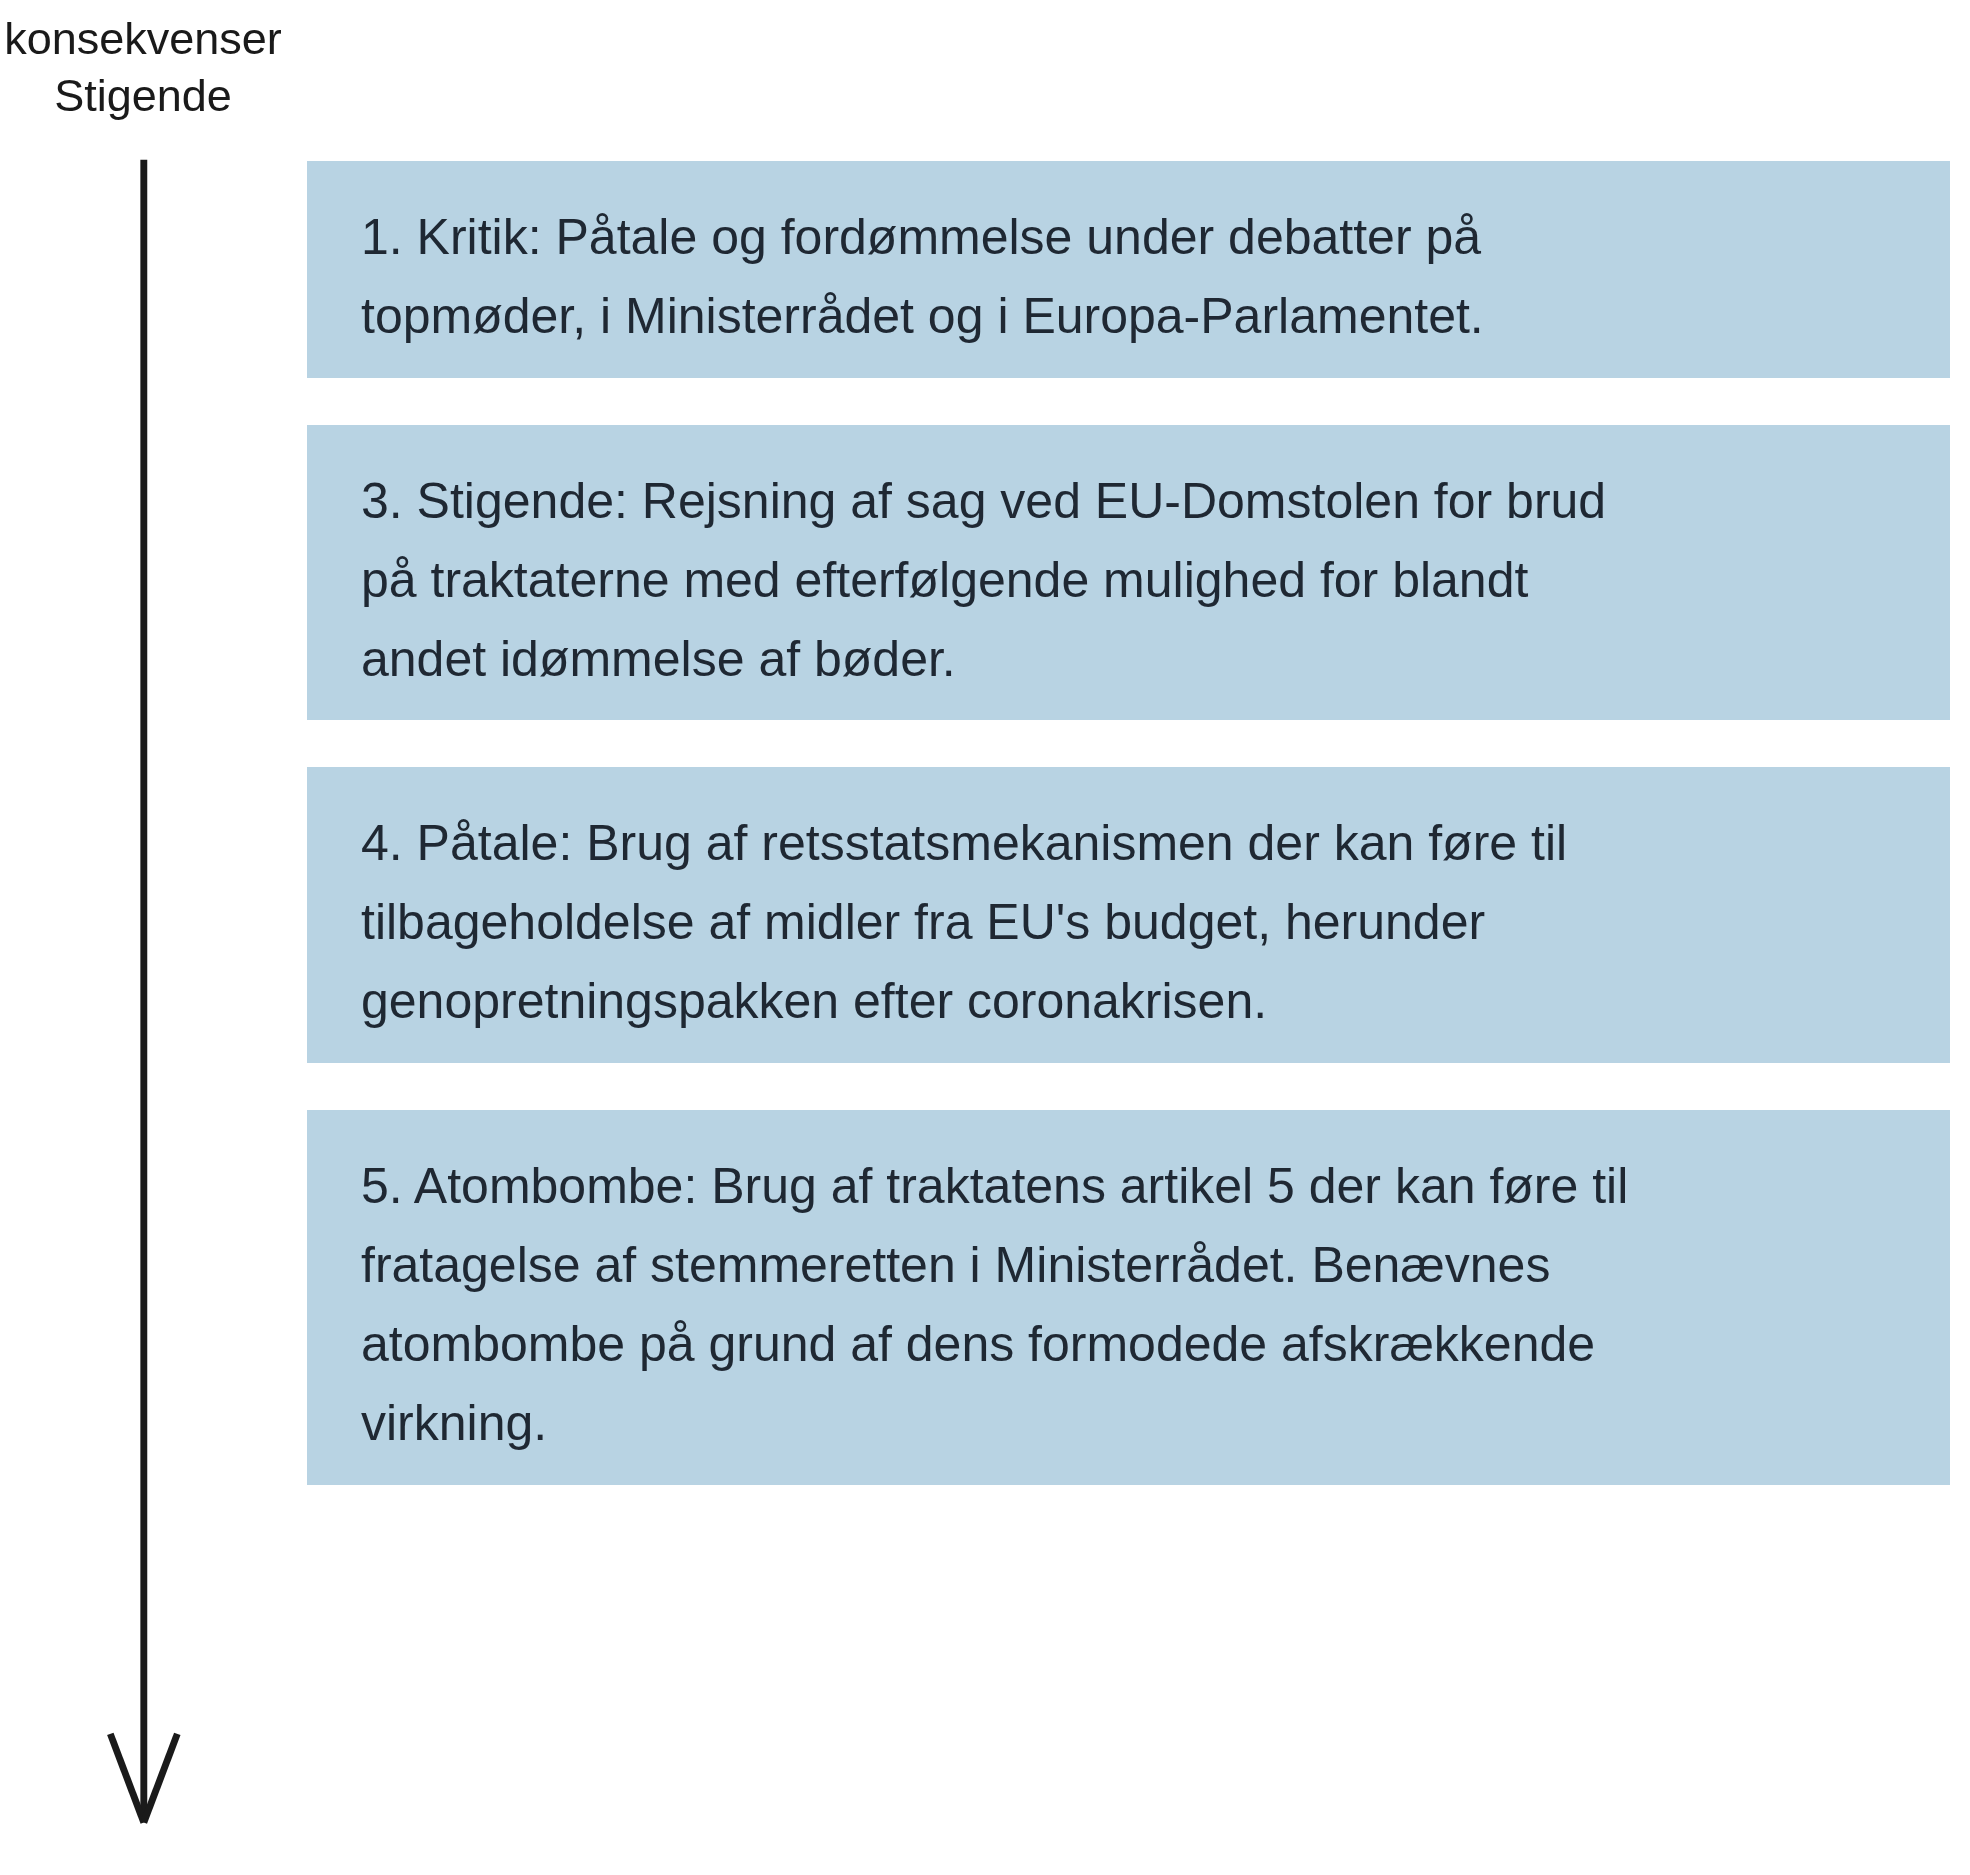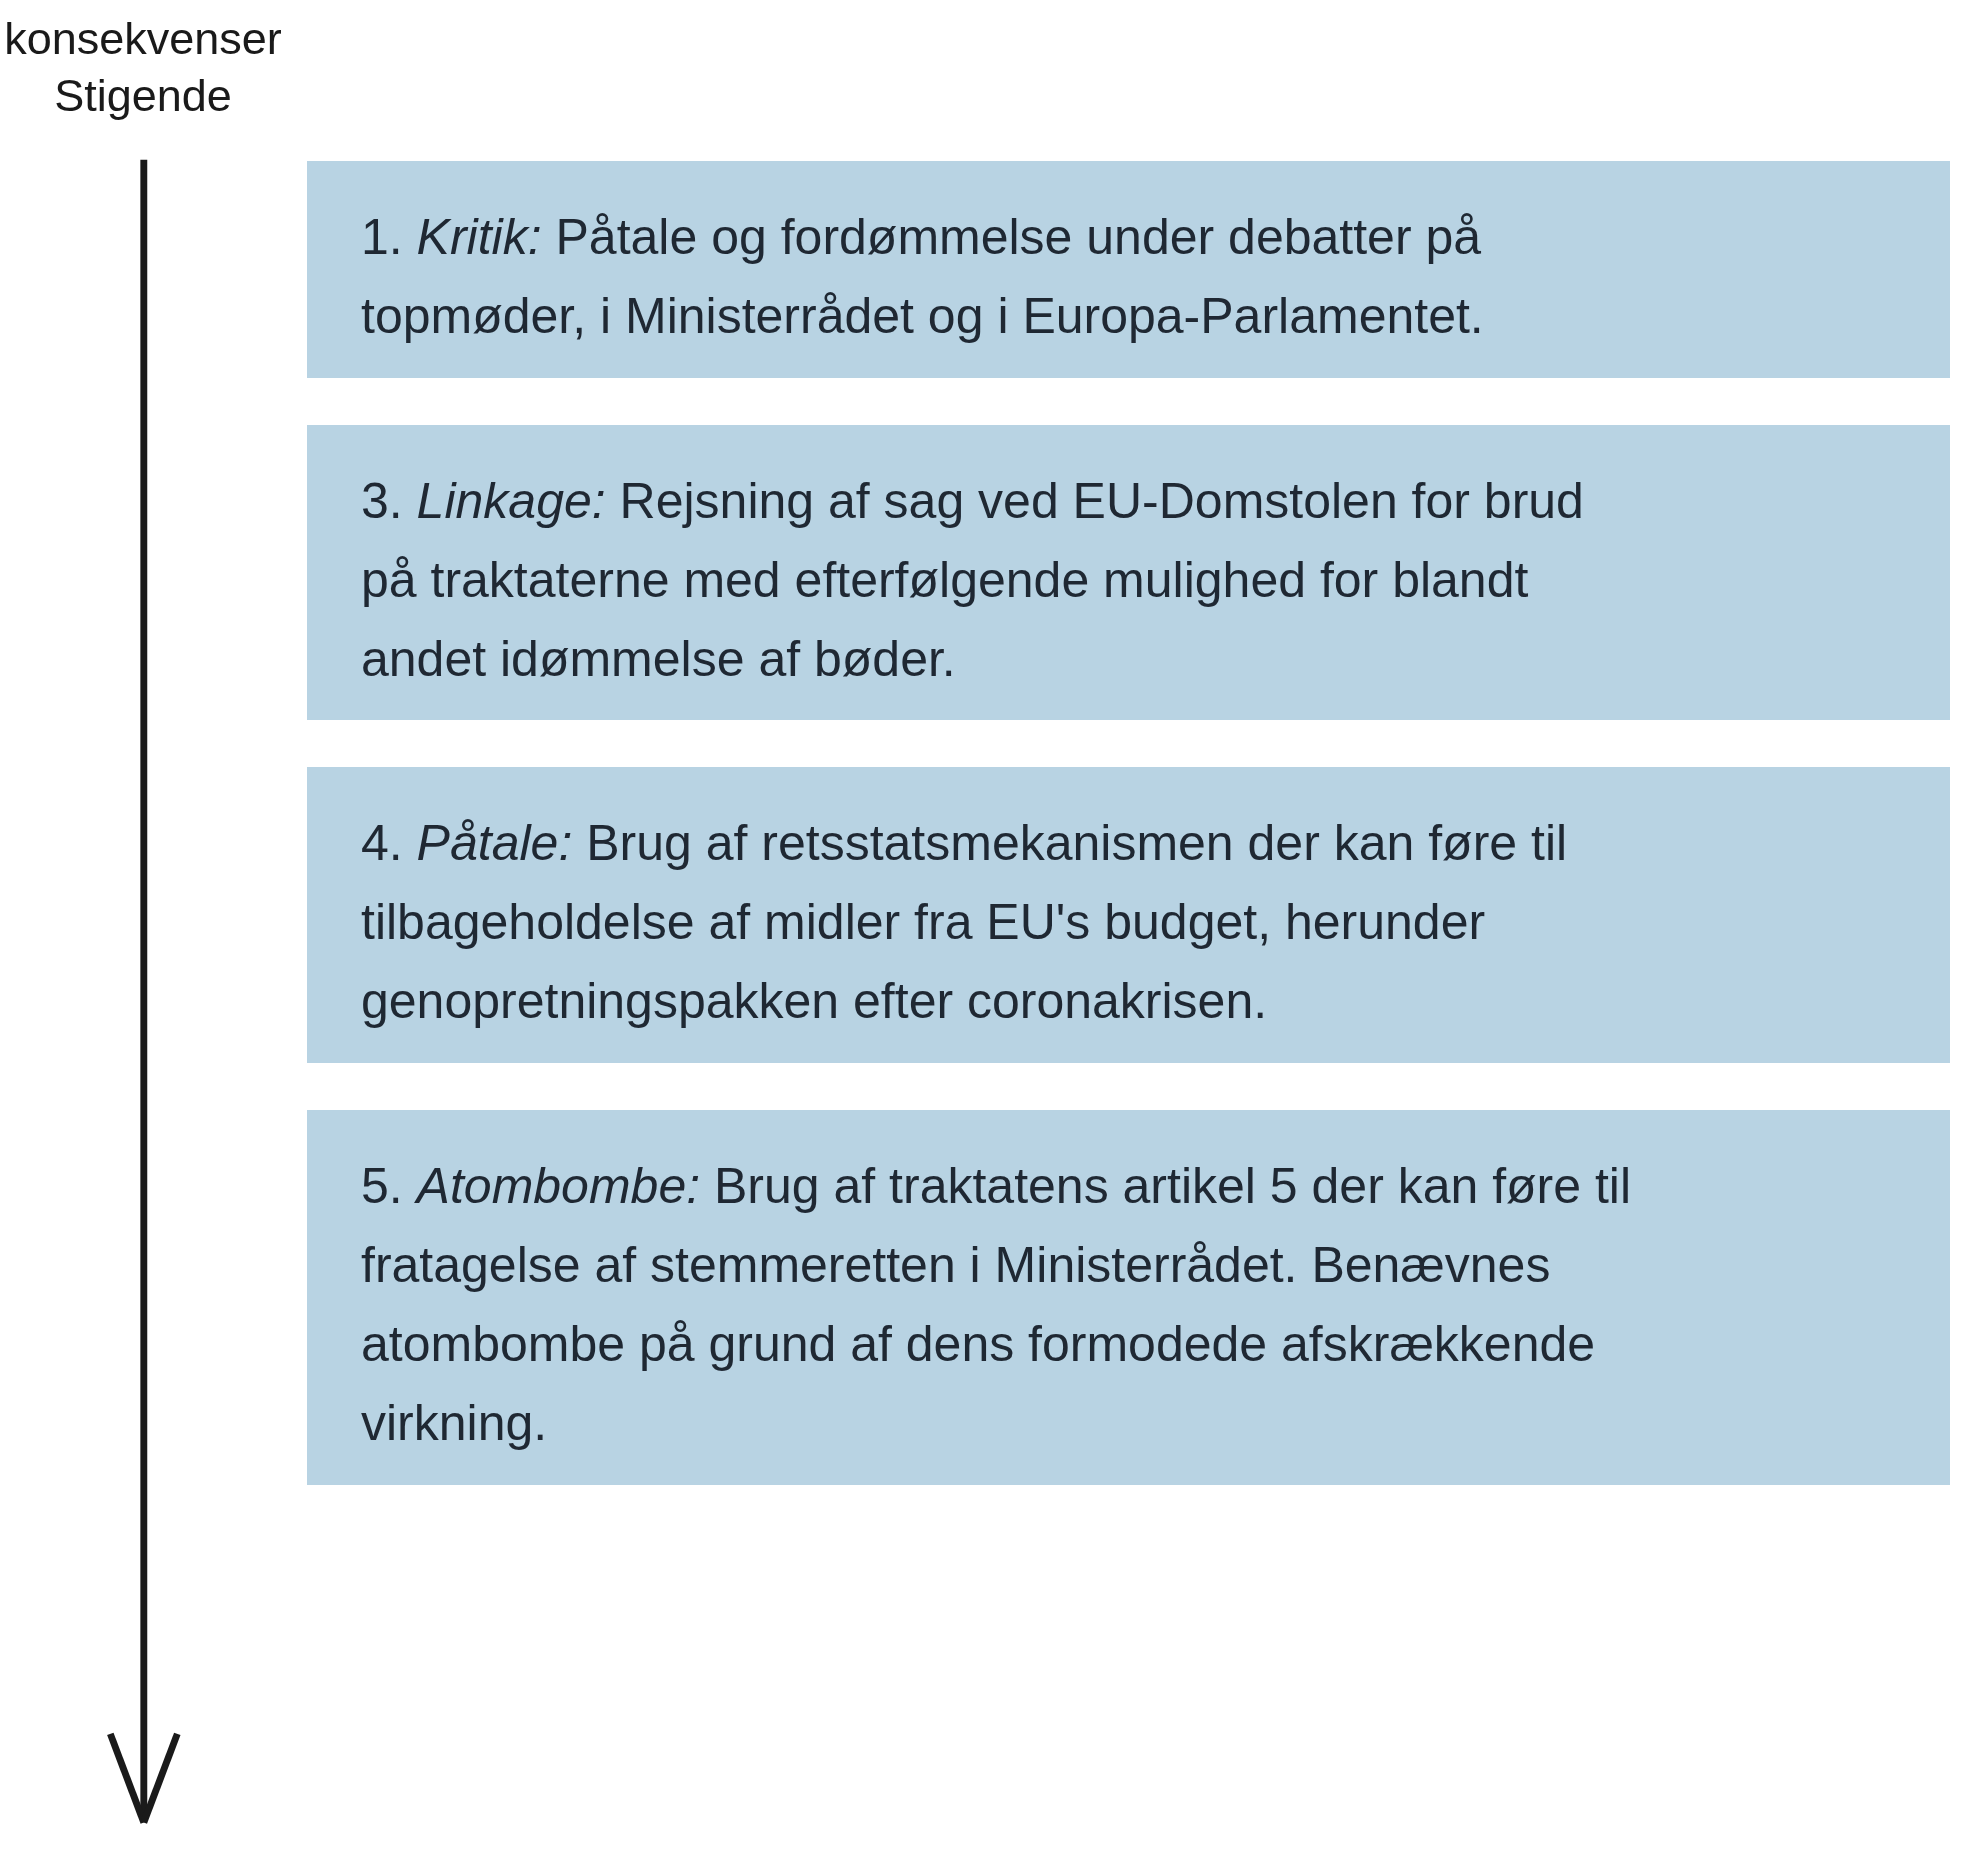--- a/index.html
+++ b/index.html
@@ -50,21 +50,20 @@
     line-height: 79px;
     color: var(--body-text, #1f2833);
   }
   .consequence-box:last-child {
     margin-bottom: 0;
   }
   .step-number {
     font-style: normal;
   }
   .step-term {
-    font-style: italic;
   }
   .step-description {
     white-space: pre-line;
   }
 </style>
 </head>
 <body>
 
 <div id="stage">
 
@@ -75,21 +74,21 @@
 
   <svg class="arrow-svg" width="1970" height="1876" viewBox="0 0 2000 1904" aria-hidden="true">
     <line x1="146" y1="162" x2="146" y2="1848"></line>
     <line x1="112" y1="1760" x2="146" y2="1850"></line>
     <line x1="180" y1="1760" x2="146" y2="1850"></line>
   </svg>
 
   <div class="boxes">
     <div class="consequence-box"><span class="step-number">1.</span> <span class="step-term">Kritik:</span> <span class="step-description">Påtale og fordømmelse under debatter på
 topmøder, i Ministerrådet og i Europa-Parlamentet.</span></div>
-    <div class="consequence-box"><span class="step-number">3.</span> <span class="step-term">Linkage:</span> <span class="step-description">Rejsning af sag ved EU-Domstolen for brud
+    <div class="consequence-box"><span class="step-number">3.</span> <span class="step-term">Stigende:</span> <span class="step-description">Rejsning af sag ved EU-Domstolen for brud
 på traktaterne med efterfølgende mulighed for blandt
 andet idømmelse af bøder.</span></div>
     <div class="consequence-box"><span class="step-number">4.</span> <span class="step-term">Påtale:</span> <span class="step-description">Brug af retsstatsmekanismen der kan føre til
 tilbageholdelse af midler fra EU's budget, herunder
 genopretningspakken efter coronakrisen.</span></div>
     <div class="consequence-box"><span class="step-number">5.</span> <span class="step-term">Atombombe:</span> <span class="step-description">Brug af traktatens artikel 5 der kan føre til
 fratagelse af stemmeretten i Ministerrådet. Benævnes
 atombombe på grund af dens formodede afskrækkende
 virkning.</span></div>
   </div>

